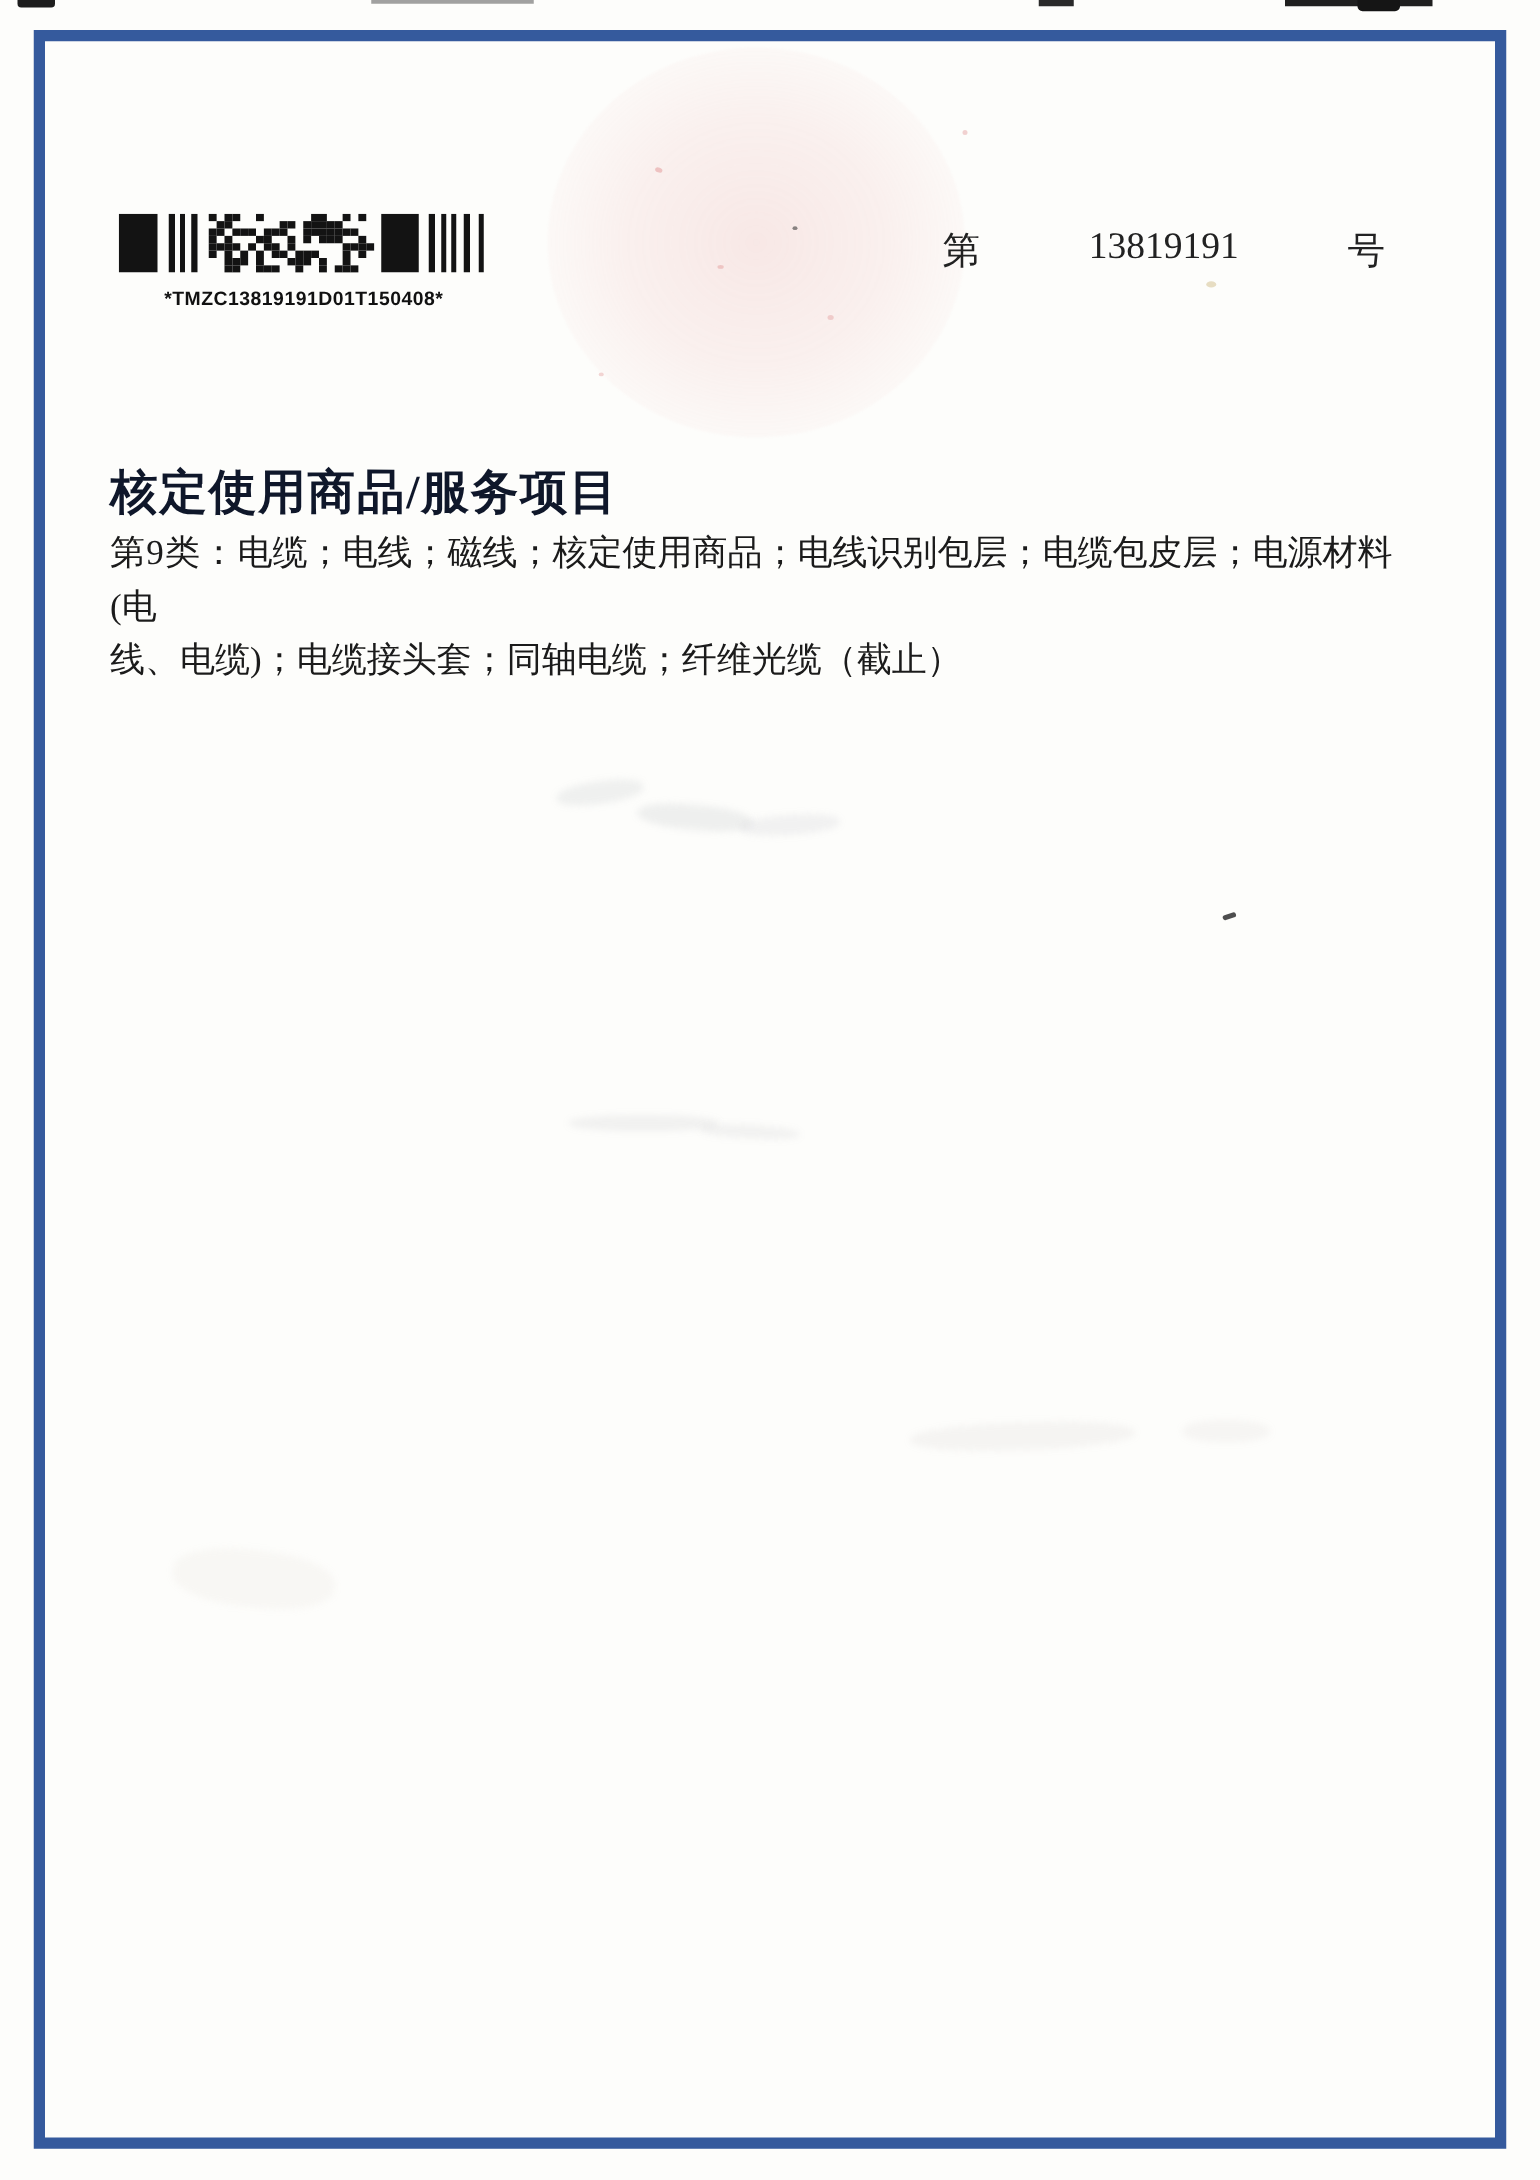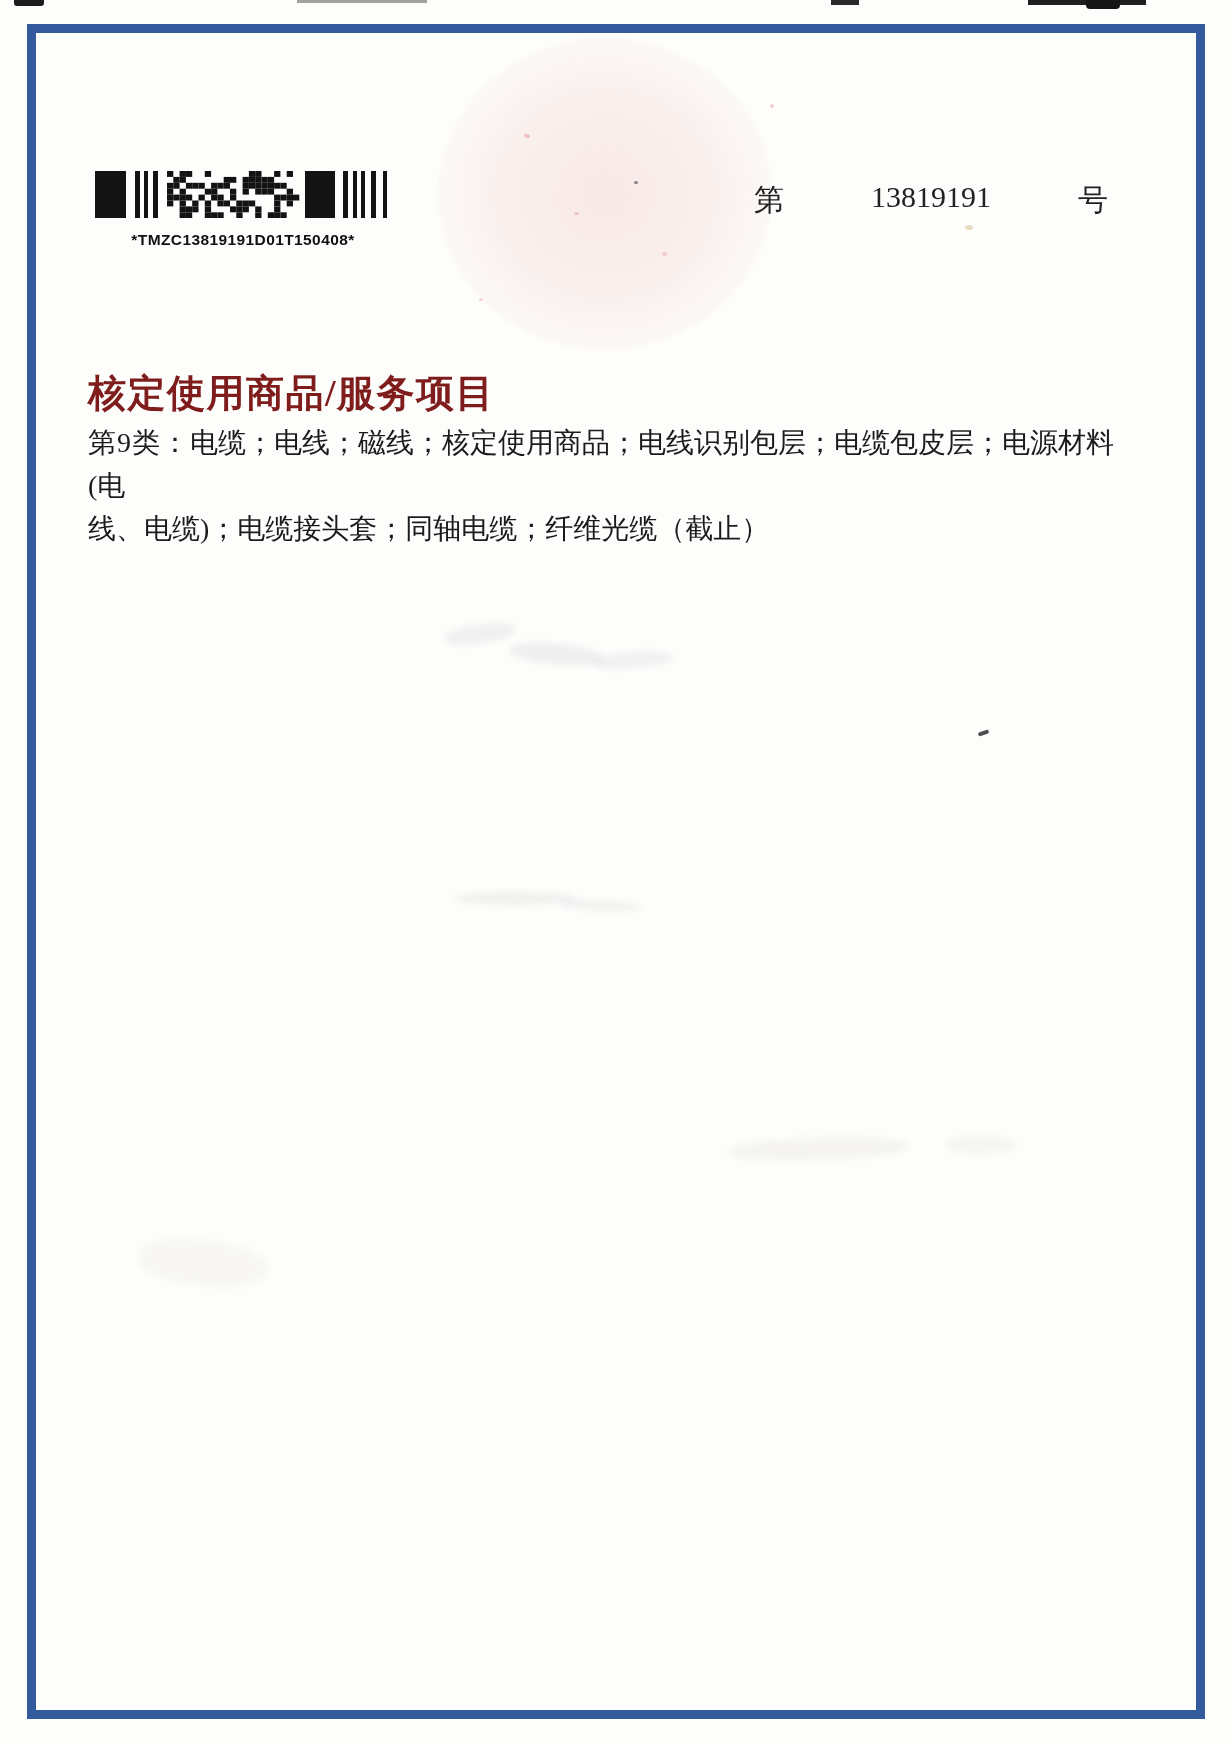--- a/index.html
+++ b/index.html
@@ -35,21 +35,21 @@
   }
   
   .cert-no {
     position:absolute; left:754px; top:180px; width:354px;
     display:flex; justify-content:space-between;
     font-size:30px; color:#222;
   }
   
   .heading {
     position:absolute; left:88px; top:368px; margin:0;
-    font-size:38px; font-weight:bold; letter-spacing:1.5px; color:#7f1d1d;
+    font-size:38px; font-weight:bold; letter-spacing:1.5px; color:#0f172a;
   }
   
   .goods {
     position:absolute; left:88px; top:421px; width:1044px; margin:0;
     font-size:28px; line-height:43px; color:#1b1b1b;
   }
   .goods .label { font-weight:normal; letter-spacing:1px; }
   .goods .items { white-space:pre-wrap; }
   
   .art { position:absolute; }

